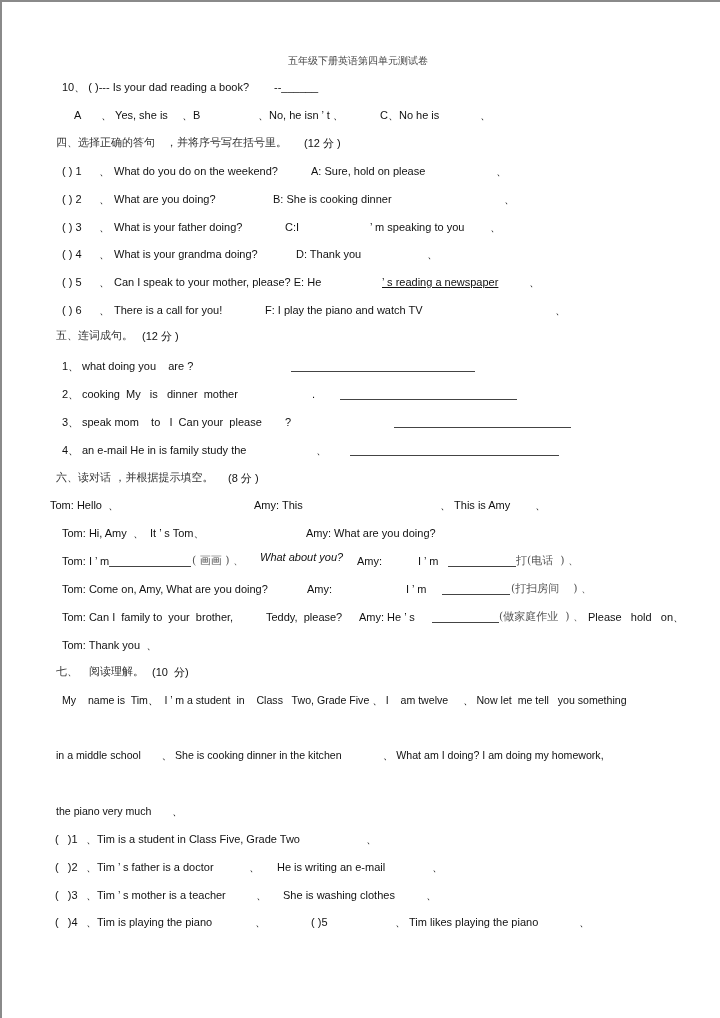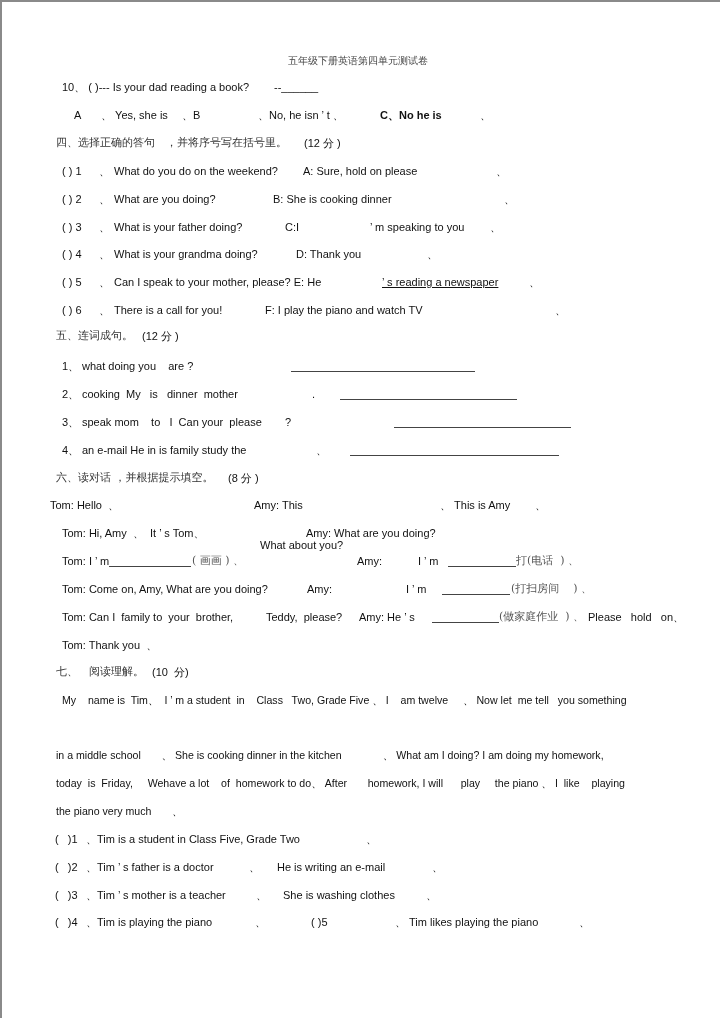--- a/index.html
+++ b/index.html
@@ -19,30 +19,30 @@
 <div class="page">
 
   <div class="t title cn" style="left:286px; top:52px;">五年级下册英语第四单元测试卷</div>
 
   <div class="t" style="left:60px; top:78px;">10、 ( )--- Is your dad reading a book?</div>
   <div class="t" style="left:272px; top:78px;">--______</div>
   <div class="t" style="left:72px; top:106px;">A</div>
   <div class="t" style="left:99px; top:106px;">、 Yes, she is</div>
   <div class="t" style="left:180px; top:106px;">、B</div>
   <div class="t" style="left:256px; top:106px;">、No, he isn ’ t 、</div>
-  <div class="t" style="left:378px; top:106px;font-weight:bold;">C、No he is</div>
+  <div class="t" style="left:378px; top:106px;">C、No he is</div>
   <div class="t" style="left:478px; top:106px;">、</div>
 
   <div class="t cn" style="left:54px; top:134px;">四、选择正确的答句　，并将序号写在括号里。</div>
   <div class="t" style="left:302px; top:134px;">(12 分 )</div>
 
   <div class="t" style="left:60px; top:162px;">( ) 1</div>
   <div class="t" style="left:97px; top:162px;">、</div>
   <div class="t" style="left:112px; top:162px;">What do you do on the weekend?</div>
-  <div class="t" style="left:301px; top:162px;">A: Sure, hold on please</div>
+  <div class="t" style="left:309px; top:162px;">A: Sure, hold on please</div>
   <div class="t" style="left:494px; top:162px;">、</div>
 
   <div class="t" style="left:60px; top:190px;">( ) 2</div>
   <div class="t" style="left:97px; top:190px;">、</div>
   <div class="t" style="left:112px; top:190px;">What are you doing?</div>
   <div class="t" style="left:271px; top:190px;">B: She is cooking dinner</div>
   <div class="t" style="left:502px; top:190px;">、</div>
 
   <div class="t" style="left:60px; top:218px;">( ) 3</div>
   <div class="t" style="left:97px; top:218px;">、</div>
@@ -98,21 +98,21 @@
   <div class="t" style="left:252px; top:496px;">Amy: This</div>
   <div class="t" style="left:438px; top:496px;">、 This is Amy</div>
   <div class="t" style="left:533px; top:496px;">、</div>
 
   <div class="t" style="left:60px; top:524px;">Tom: Hi, Amy  、  It ’ s Tom、</div>
   <div class="t" style="left:304px; top:524px;">Amy: What are you doing?</div>
 
   <div class="t" style="left:60px; top:552px;">Tom: I ’ m</div>
   <div class="blank" style="left:107px; top:564px; width:82px;"></div>
   <div class="t hint" style="left:190px; top:552px;">( 画画 ) 、</div>
-  <div class="t" style="left:258px; top:536px;">What about you?</div>
+  <div class="t" style="left:258px; top:548px;font-style:italic;">What about you?</div>
   <div class="t" style="left:355px; top:552px;">Amy:</div>
   <div class="t" style="left:416px; top:552px;">I ’ m</div>
   <div class="blank" style="left:446px; top:564px; width:68px;"></div>
   <div class="t hint" style="left:514px; top:552px;">打(电话  ) 、</div>
 
   <div class="t" style="left:60px; top:580px;">Tom: Come on, Amy, What are you doing?</div>
   <div class="t" style="left:305px; top:580px;">Amy:</div>
   <div class="t" style="left:404px; top:580px;">I ’ m</div>
   <div class="blank" style="left:440px; top:592px; width:68px;"></div>
   <div class="t hint" style="left:509px; top:580px;">(打扫房间    ) 、</div>
@@ -124,21 +124,20 @@
   <div class="t hint" style="left:497px; top:608px;">(做家庭作业  ) 、</div>
   <div class="t" style="left:586px; top:608px;">Please   hold   on、</div>
 
   <div class="t" style="left:60px; top:636px;">Tom: Thank you  、</div>
 
   <div class="t cn" style="left:54px; top:663px;">七、　阅读理解。</div>
   <div class="t" style="left:150px; top:663px;">(10  分)</div>
 
   <div class="t" style="left:60px; top:691px; font-size:10.6px;text-align:center;">My    name is  Tim、  I ’ m a student  in    Class   Two, Grade Five 、 I    am twelve     、 Now let  me tell   you something</div>
   <div class="t" style="left:54px; top:746px; font-size:10.6px;">in a middle school       、 She is cooking dinner in the kitchen              、 What am I doing? I am doing my homework,</div>
-  <div class="t" style="left:54px; top:774px; font-size:10.6px;">today  is  Friday,     Wehave a lot    of  homework to do、 After       homework, I will      play     the piano 、 I  like    playing</div>
   <div class="t" style="left:54px; top:802px; font-size:10.6px;">the piano very much       、</div>
 
   <div class="t" style="left:53px; top:830px;">(   )1</div>
   <div class="t" style="left:84px; top:830px;">、Tim is a student in Class Five, Grade Two</div>
   <div class="t" style="left:364px; top:830px;">、</div>
 
   <div class="t" style="left:53px; top:858px;">(   )2</div>
   <div class="t" style="left:84px; top:858px;">、Tim ’ s father is a doctor</div>
   <div class="t" style="left:247px; top:858px;">、</div>
   <div class="t" style="left:275px; top:858px;">He is writing an e-mail</div>

